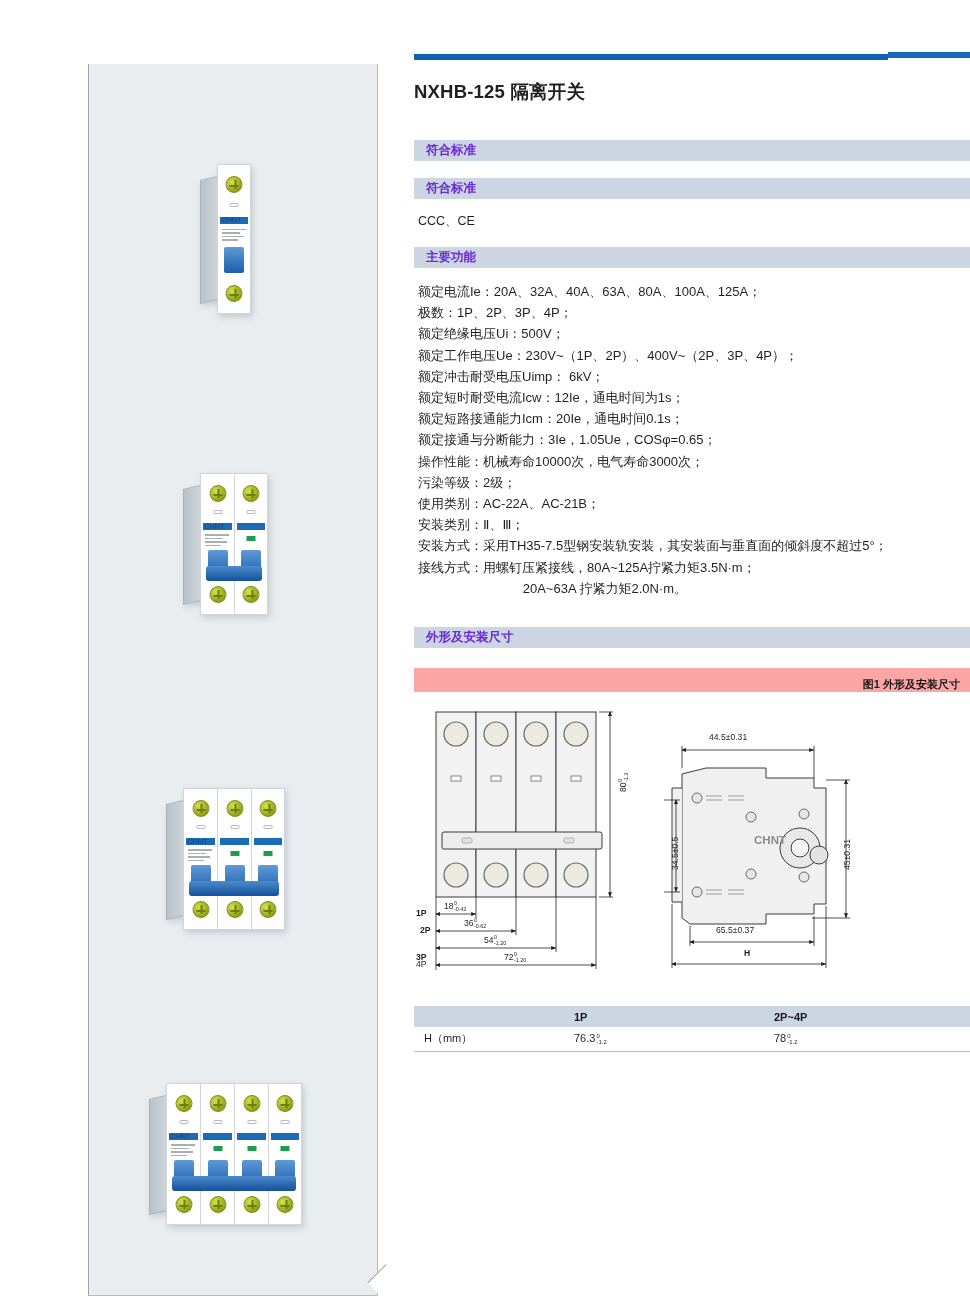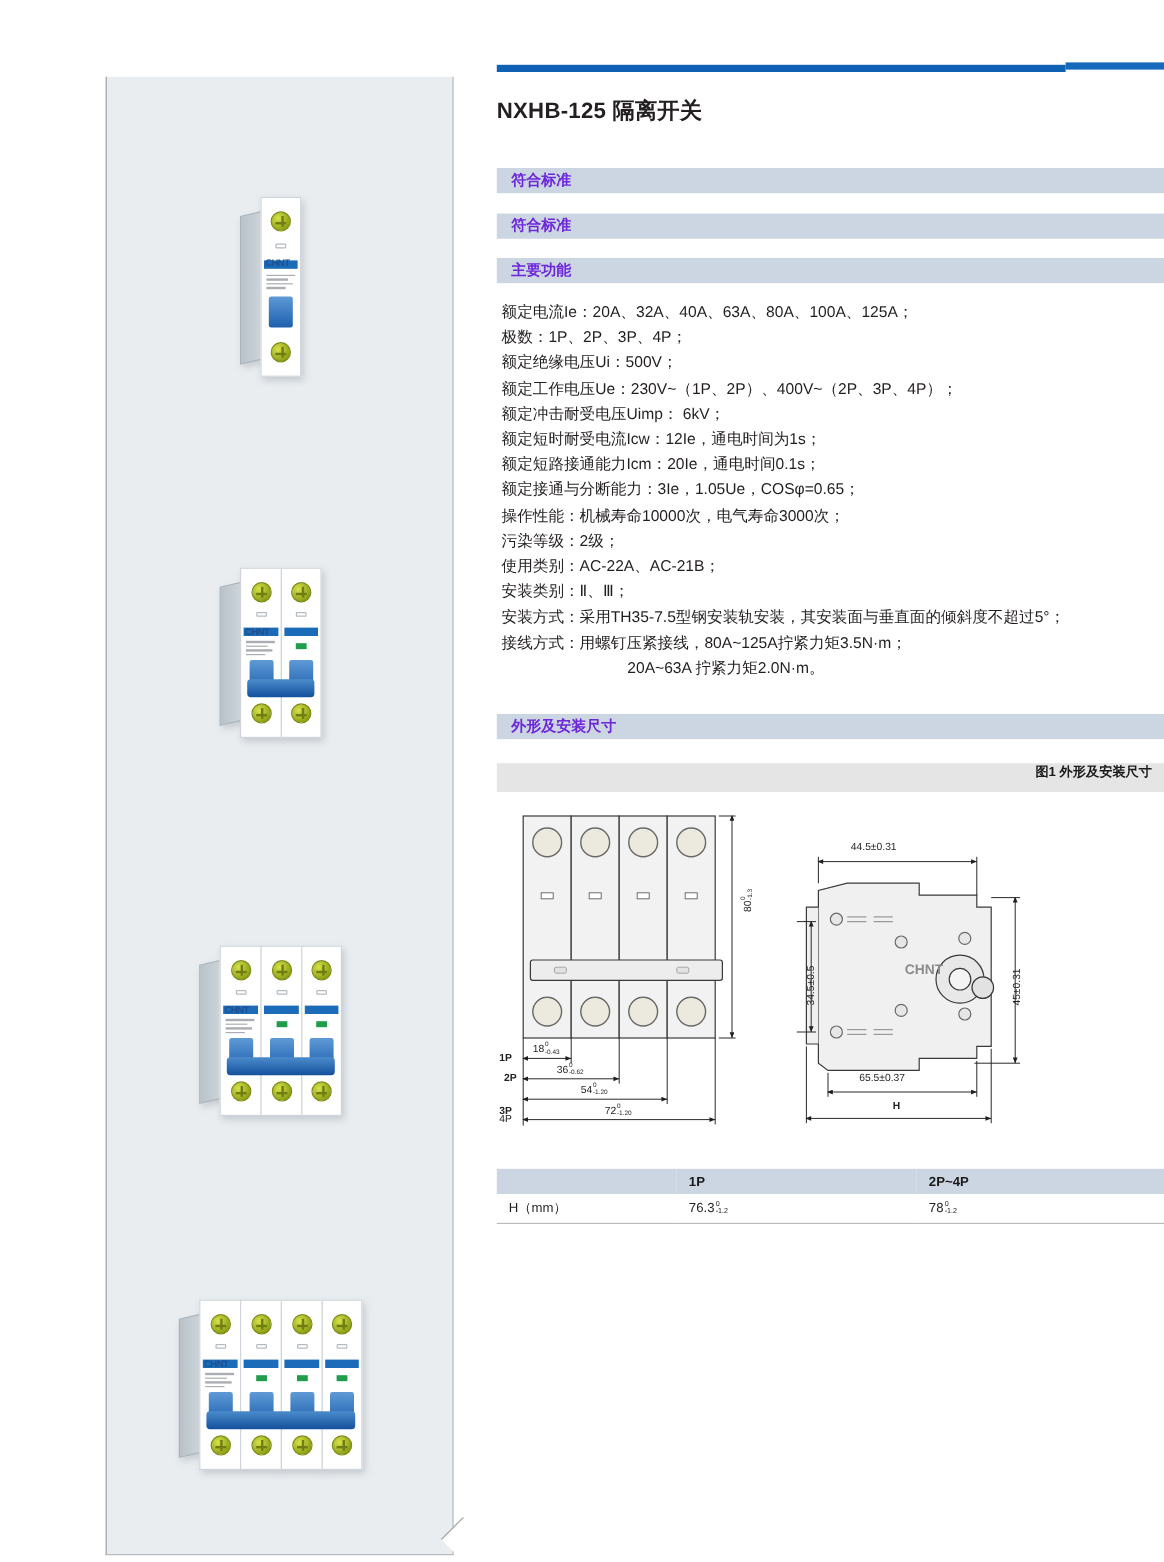--- a/index.html
+++ b/index.html
@@ -157,22 +157,22 @@
     padding: 13px 0 0 4px;
     font-size: 13px;
     line-height: 21.2px;
     white-space: pre;
   }
   #spec-list div { white-space: pre; }
 
   
   #figure-box { margin-top: 20px; position: relative; }
   #figure-head {
-    background: #e5e5e5; height: 24px; position: relative;
-    display: flex; align-items: flex-start; justify-content: flex-end;
+    background: #fca5a5; height: 24px; position: relative;
+    display: flex; align-items: flex-end; justify-content: flex-end;
     padding-right: 10px;
     font-size: 11px; font-weight: bold; color: #1a1a1a;
   }
   #figure-head .notch {
     position: absolute; left: 0; top: 24px;
     width: 118px; height: 11px; background: #ccd6e2;
     clip-path: polygon(0 0, 100% 0, 78% 100%, 0 100%);
   }
   #figure-canvas {
     position: relative; height: 296px;
@@ -357,20 +357,21 @@
   <div id="top-rule">
     <div class="bar-main"></div>
     <div class="bar-right"></div>
   </div>
 
   <h1 id="page-title">NXHB-125 隔离开关</h1>
 
   <div class="section-head" id="std-head">符合标准</div>
 
   <div class="section-head" id="cert-head">符合标准</div>
+  <div class="section-body">CCC、CE</div>
 
   <div class="section-head" id="func-head">主要功能</div>
 
   <div id="spec-list"><div>额定电流Ie：20A、32A、40A、63A、80A、100A、125A；</div><div>极数：1P、2P、3P、4P；</div><div>额定绝缘电压Ui：500V；</div><div>额定工作电压Ue：230V~（1P、2P）、400V~（2P、3P、4P）；</div><div>额定冲击耐受电压Uimp： 6kV；</div><div>额定短时耐受电流Icw：12Ie，通电时间为1s；</div><div>额定短路接通能力Icm：20Ie，通电时间0.1s；</div><div>额定接通与分断能力：3Ie，1.05Ue，COSφ=0.65；</div><div>操作性能：机械寿命10000次，电气寿命3000次；</div><div>污染等级：2级；</div><div>使用类别：AC-22A、AC-21B；</div><div>安装类别：Ⅱ、Ⅲ；</div><div>安装方式：采用TH35-7.5型钢安装轨安装，其安装面与垂直面的倾斜度不超过5°；</div><div>接线方式：用螺钉压紧接线，80A~125A拧紧力矩3.5N·m；</div><div>                             20A~63A 拧紧力矩2.0N·m。</div></div>
 
   <div class="section-head" id="dim-head">外形及安装尺寸</div>
 
   <div id="figure-box">
     <div id="figure-head">
       <span>图1  外形及安装尺寸</span>

